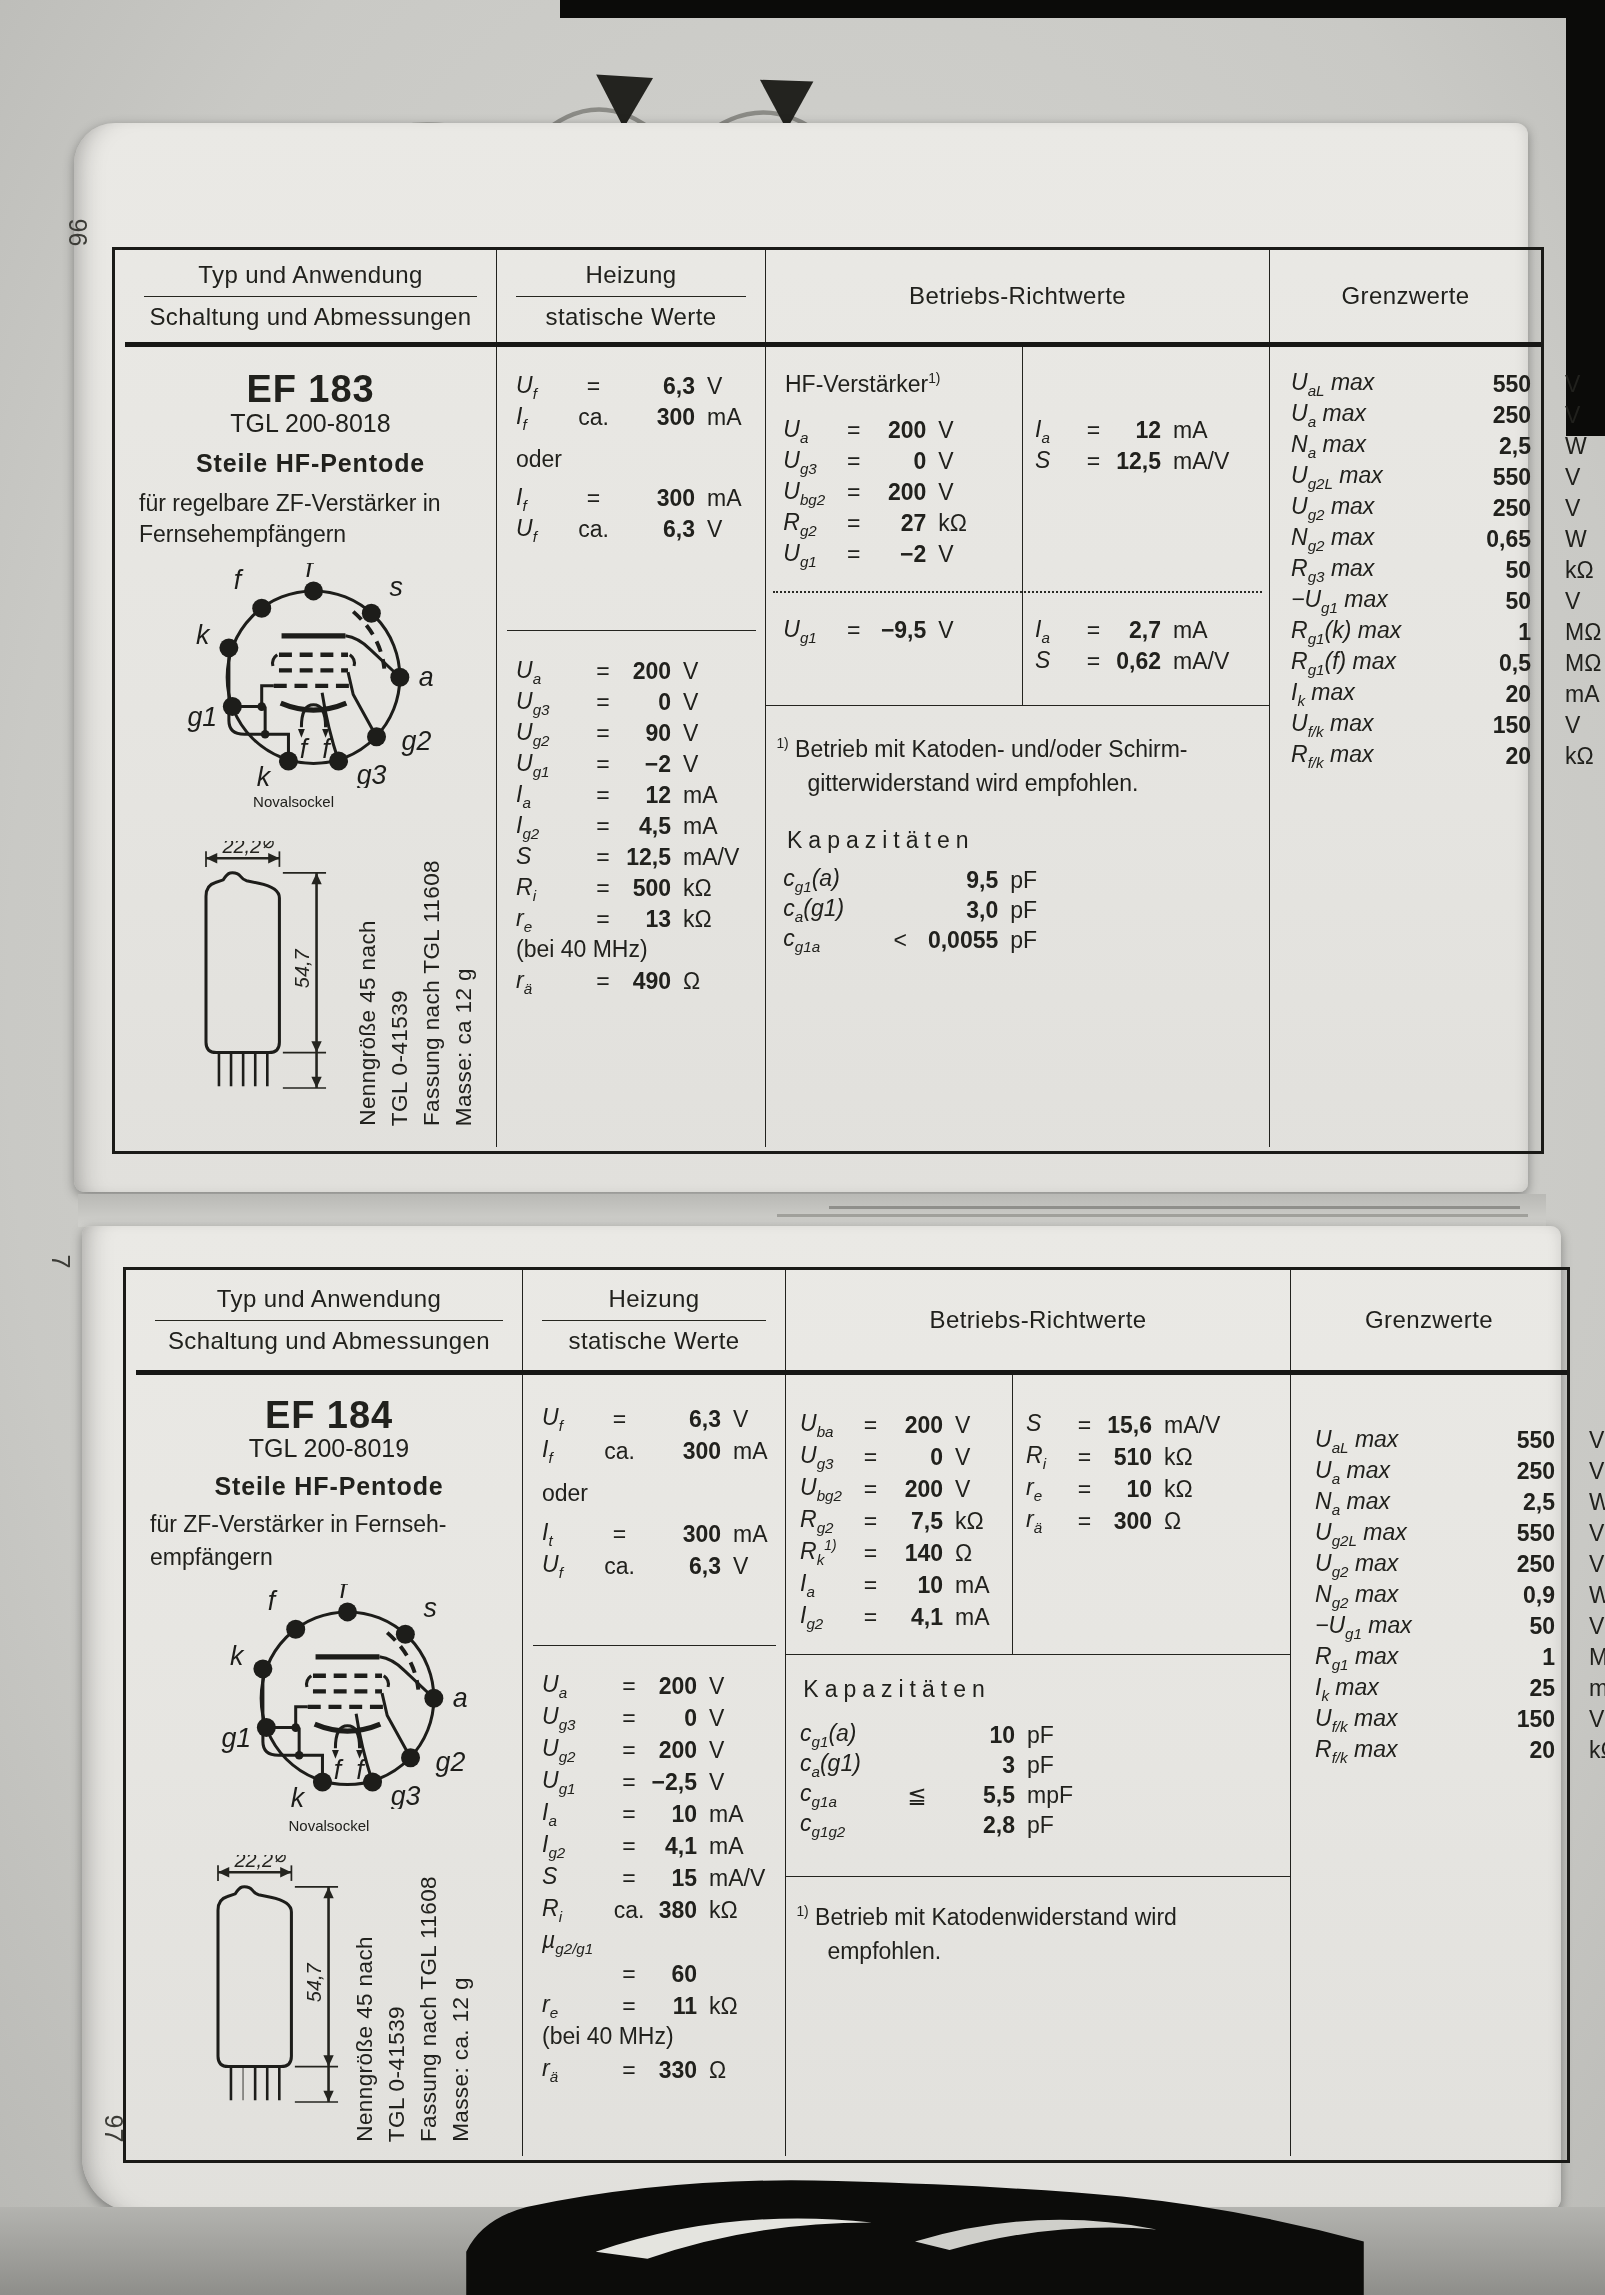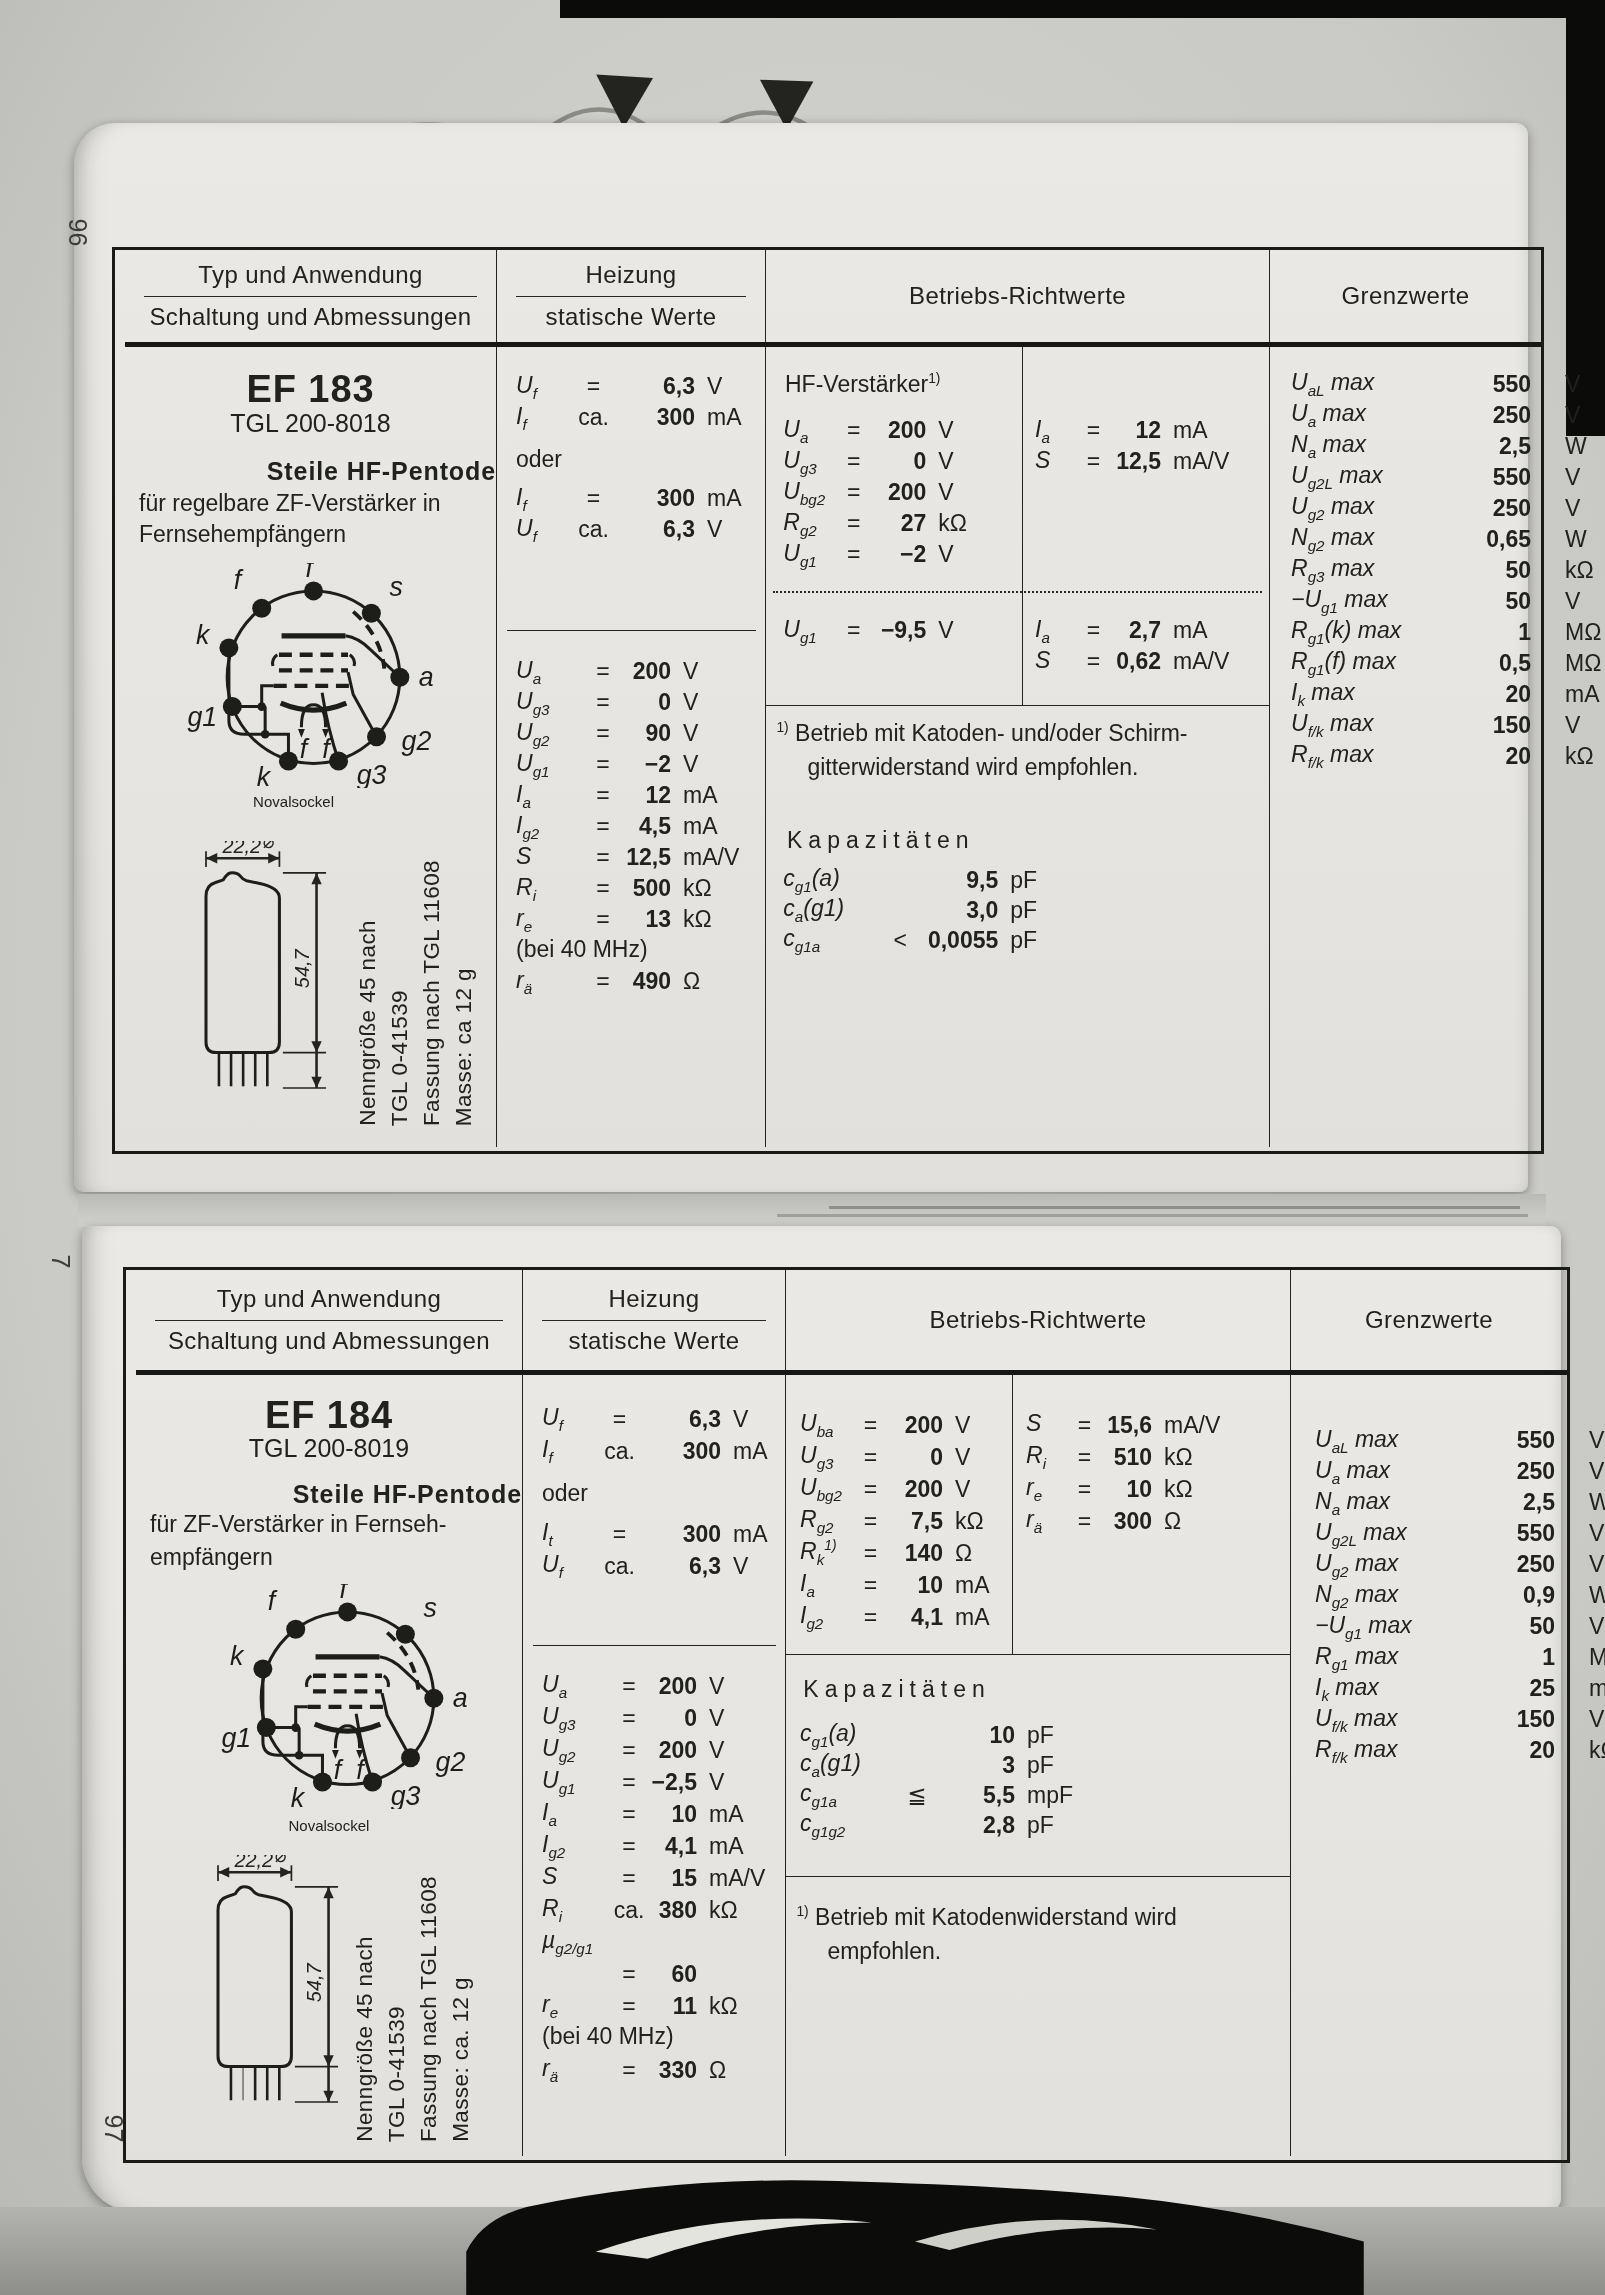--- a/index.html
+++ b/index.html
@@ -49,21 +49,21 @@
   .bhead sup{font-size:.6em;}
   .hr{position:absolute;border-top:1.7px solid #24241f;left:0;right:0;}
   .dots{border-top:2.6px dotted #2a2a25 !important;}
   .vline{position:absolute;border-left:1.7px solid #24241f;}
   .note-title{position:absolute;font-size:23px;letter-spacing:6px;white-space:nowrap;}
   .fnote{position:absolute;font-size:23px;line-height:34px;}
   .fnote sup{font-size:.6em;}
   .fnote .ind{padding-left:31px;}
   .tube-title{position:absolute;width:100%;font-size:38px;font-weight:700;text-align:center;letter-spacing:0.9px;}
   .tube-tgl{position:absolute;width:100%;font-size:25px;text-align:center;}
-  .tube-kind{position:absolute;width:100%;font-size:25px;font-weight:700;text-align:right;letter-spacing:0.9px;margin-top:8px;}
+  .tube-kind{position:absolute;width:100%;font-size:25px;font-weight:700;text-align:center;letter-spacing:0.9px;}
   .tube-desc{position:absolute;font-size:23px;left:14px;right:5.2px;white-space:nowrap;}
   .socket-label{position:absolute;width:72%;font-size:15px;text-align:center;}
   .vnotes{position:absolute;display:flex;gap:6px;align-items:flex-end;}
   .vnote{writing-mode:vertical-rl;transform:rotate(180deg);font-size:22.5px;white-space:nowrap;letter-spacing:0.4px;}
   .pageno{position:absolute;font-size:25px;color:#3c3c37;transform:rotate(90deg);}
   svg text{font-family:"Liberation Sans","DejaVu Sans",sans-serif;}
   .pinlab{font-size:31px;font-style:italic;fill:#1d1d1a;}
   .dimlab{font-size:23px;font-style:italic;fill:#24241f;}
 </style>
 </head>
@@ -389,21 +389,21 @@
               </div>
 
               <div class="prow">
                 <span class="sym"><span>S</span><sub></sub><sup></sup><span></span></span>
                 <span class="rel">=</span>
                 <span class="val">0,62</span>
                 <span class="unit">mA/V</span>
               </div>
             </div>
           <div class="hr" style="top:358px;"></div>
-          <div class="fnote" style="left:10.4px;top:364px;right:8.6px;">
+          <div class="fnote" style="left:10.4px;top:380px;right:8.6px;">
             <sup>1)</sup> <span>Betrieb mit Katoden- und/oder Schirm-</span><br>
             <span class="ind">gitterwiderstand wird empfohlen.</span>
           </div>
           <div class="note-title" style="left:21px;top:480px;">Kapazitäten</div>
           <div class="rows g-kap" style="left:17.3px;width:290px;top:518px;--lh:30px;">
 
               <div class="prow">
                 <span class="sym"><span>c</span><sub>g1</sub><sup></sup><span>(a)</span></span>
                 <span class="rel"></span>
                 <span class="val">9,5</span>

